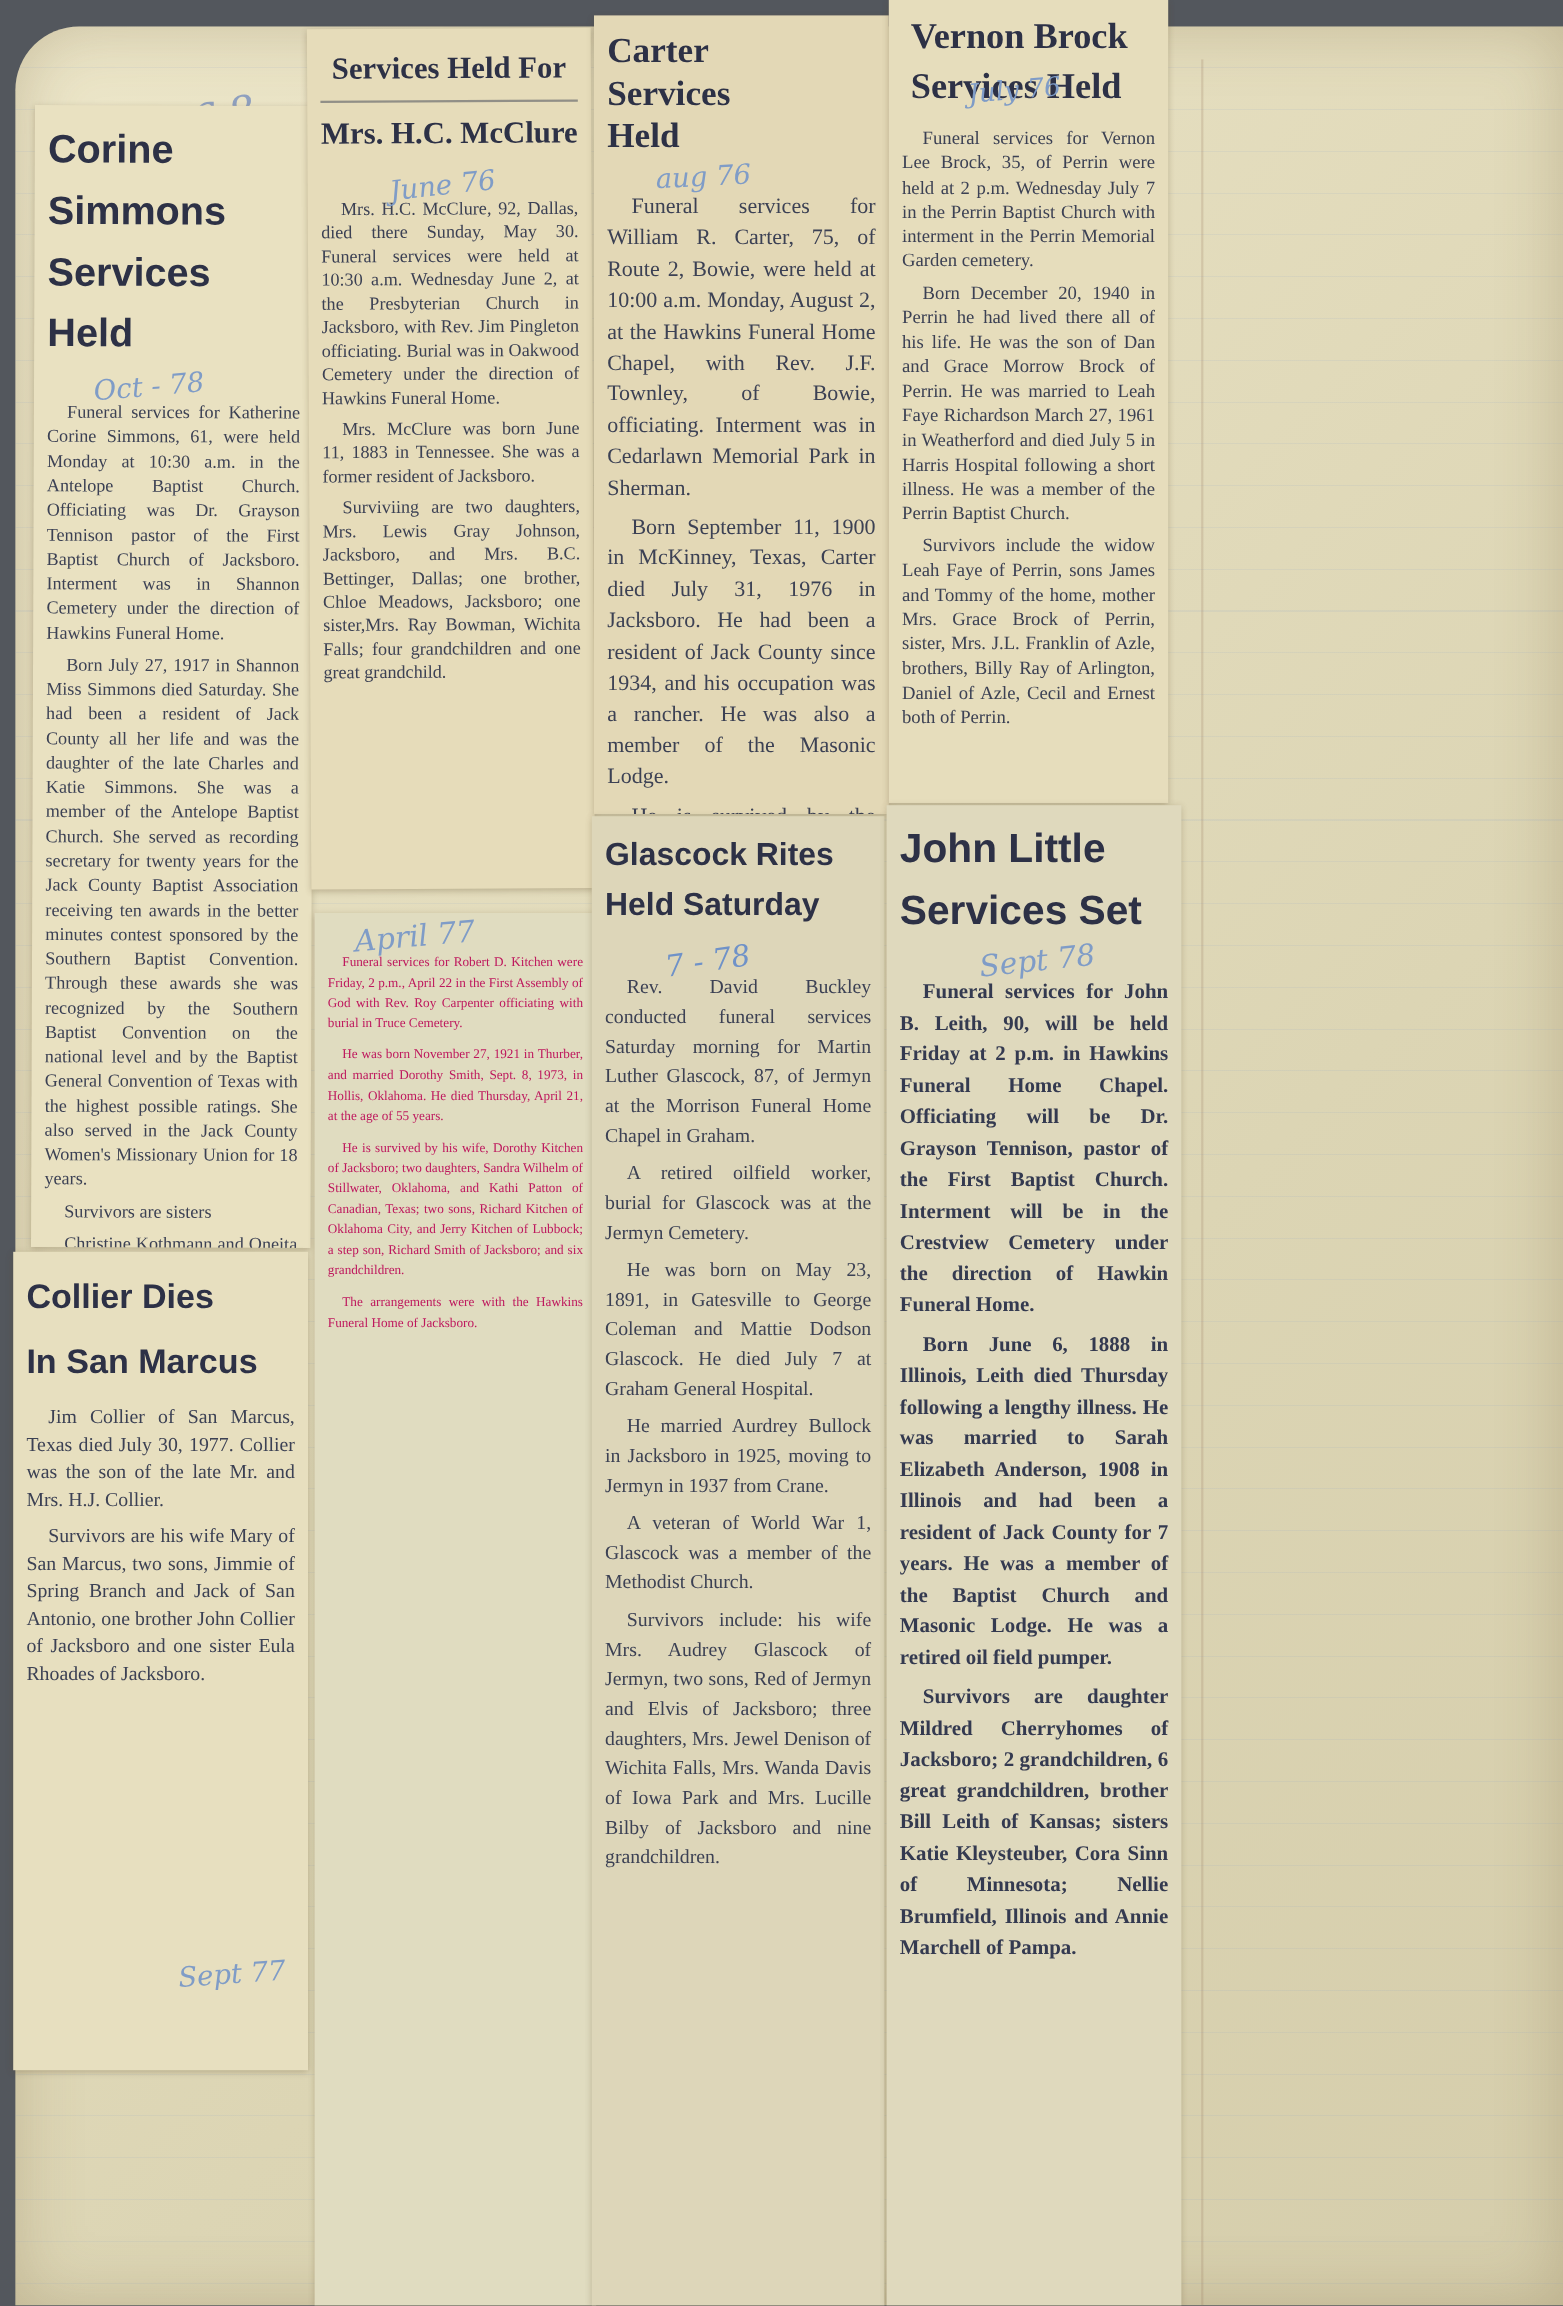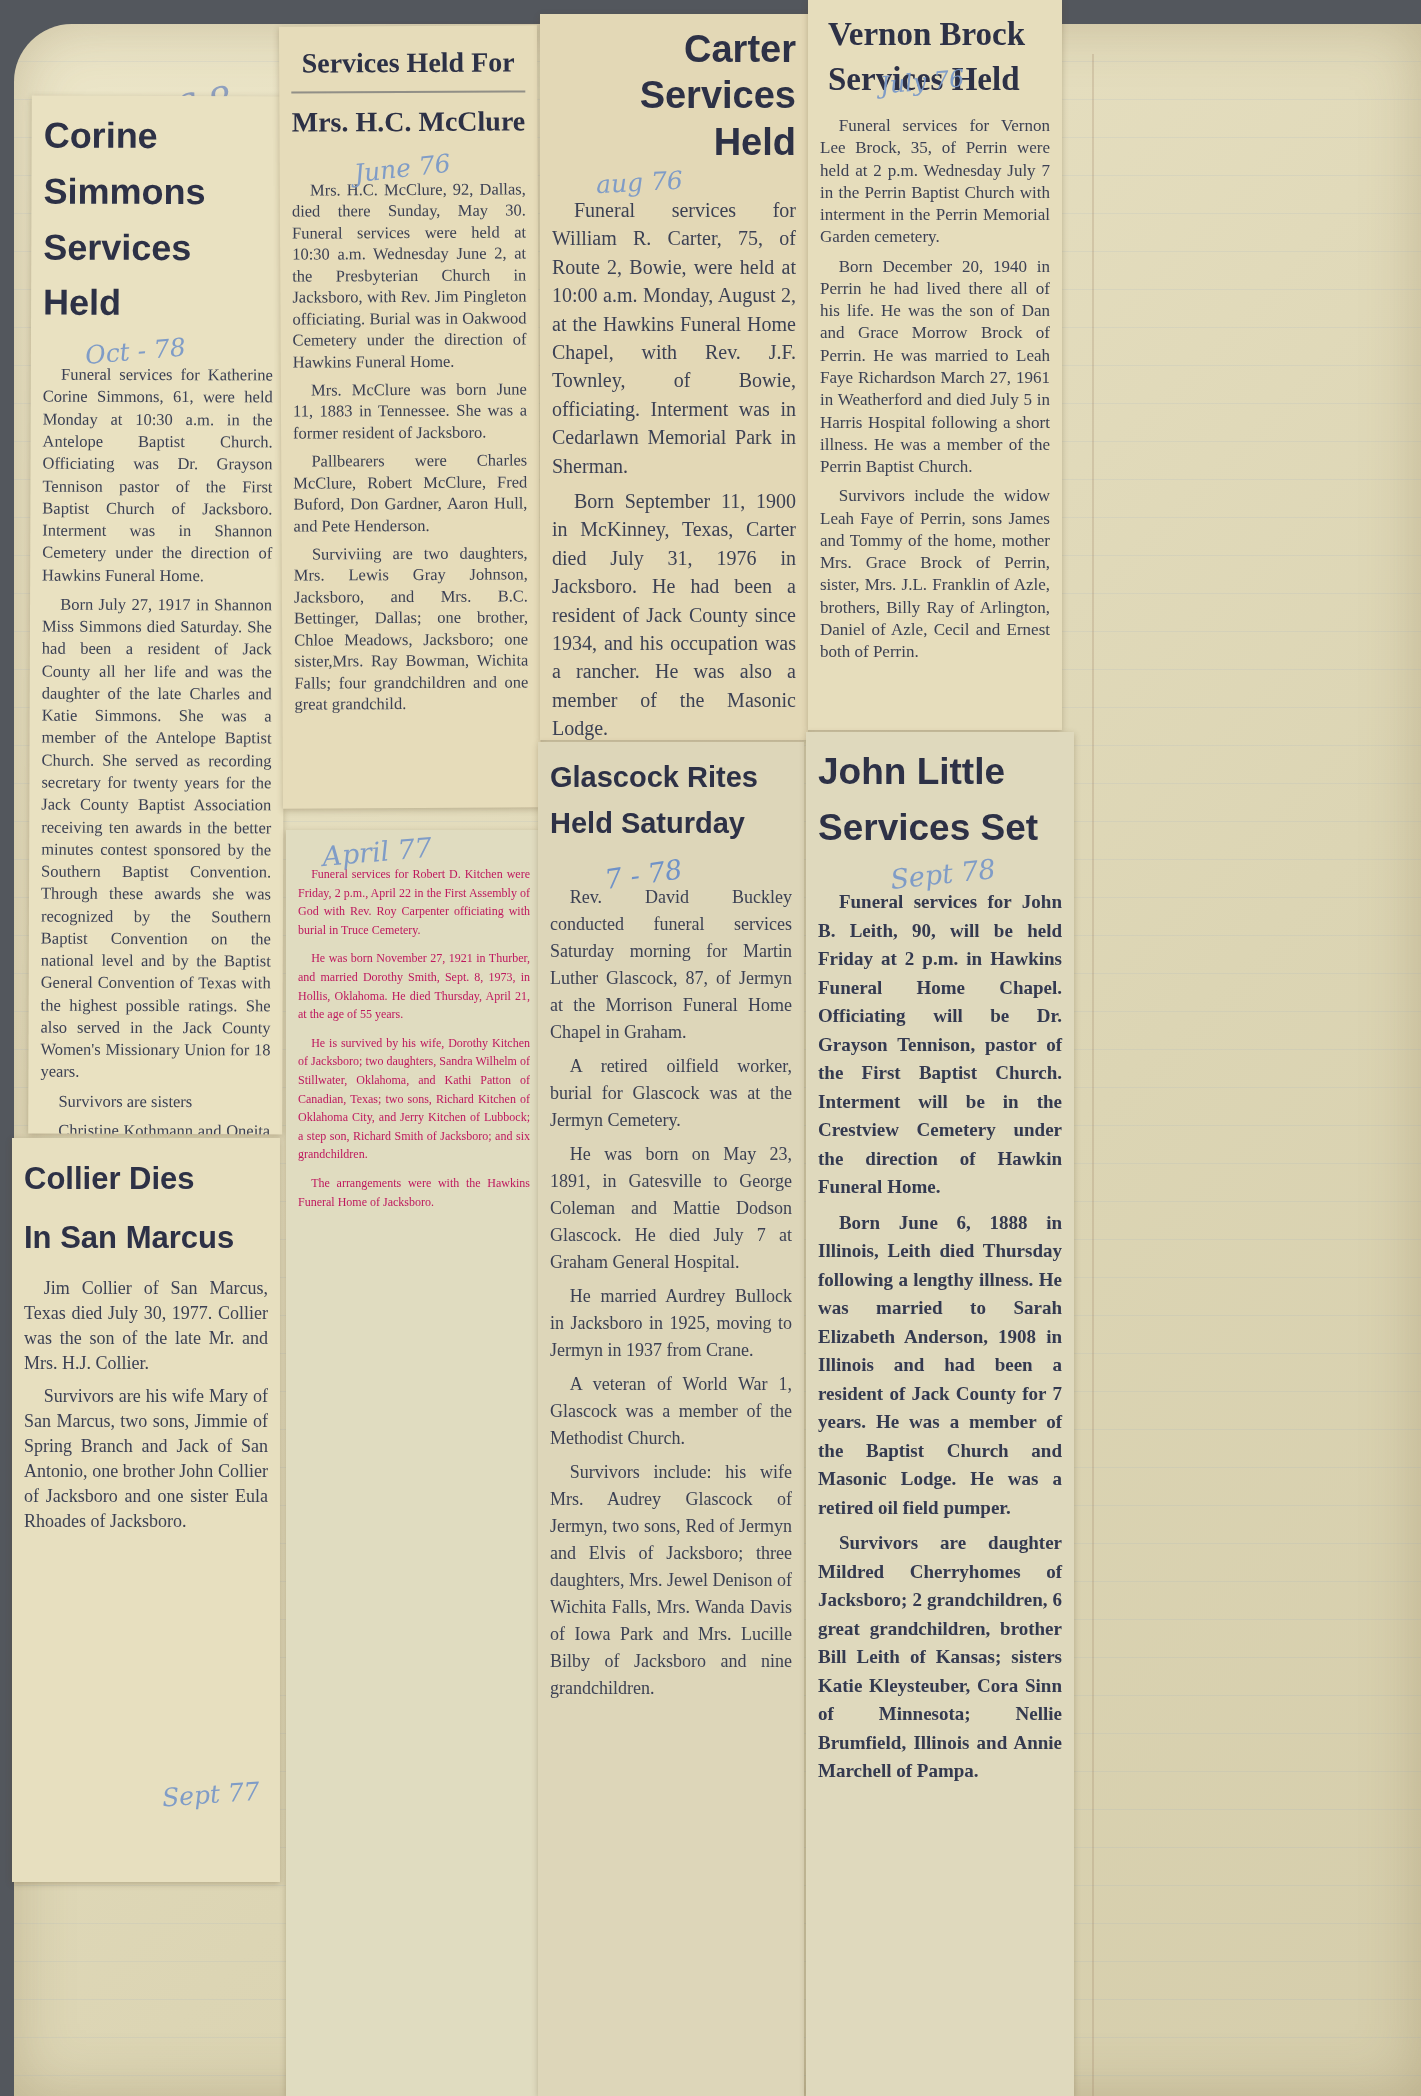--- a/index.html
+++ b/index.html
@@ -57,21 +57,21 @@
 
   
   .kitchen{left:286px;top:830px;width:256px;height:1266px;background:#e0dcc0;}
   .kitchen .headline{font-size:30px;line-height:2.0;text-align:center;letter-spacing:1px;}
   .kitchen .annotation{margin:-10px 0 2px 24px;font-size:27px;transform:rotate(-5deg);}
   .kitchen .body{font-size:12px;line-height:1.55;color:#be185d;font-family:Liberation Serif, serif;}
   .kitchen .body p{margin-bottom:10px;}
 
   
   .carter{left:540px;top:14px;width:268px;height:726px;background:#e3d8b6;}
-  .carter .headline{font-family:Liberation Sans, sans-serif;font-size:38px;line-height:1.22;text-align:right;}
+  .carter .headline{font-family:Liberation Serif, serif;font-size:32px;line-height:1.22;}
   .carter .annotation{margin:-8px 0 2px 44px;font-size:25px;transform:rotate(-3deg);}
   .carter .body{font-size:20px;line-height:1.42;}
 
   
   .glascock{left:538px;top:742px;width:266px;height:1354px;background:#ddd6b9;}
   .glascock .headline{font-size:29px;line-height:1.6;}
   .glascock .annotation{margin:-4px 0 2px 54px;font-size:27px;transform:rotate(-8deg);color:#6f92c8;}
   .glascock .body{font-size:18px;line-height:1.5;}
 
   
@@ -122,21 +122,20 @@
 
 <article class="clipping mcclure">
   <h2 class="headline">
       <span class="headline-line">Services Held For</span>
       <span class="headline-line">Mrs. H.C. McClure</span>
     </h2>
   <div class="annotation">June 76</div>
   <div class="body">
       <p>Mrs. H.C. McClure, 92, Dallas, died there Sunday, May 30. Funeral services were held at 10:30 a.m. Wednesday June 2, at the Presbyterian Church in Jacksboro, with Rev. Jim Pingleton officiating. Burial was in Oakwood Cemetery under the direction of Hawkins Funeral Home.</p>
       <p>Mrs. McClure was born June 11, 1883 in Tennessee. She was a former resident of Jacksboro.</p>
-      <p>Pallbearers were Charles McClure, Robert McClure, Fred Buford, Don Gardner, Aaron Hull, and Pete Henderson.</p>
       <p>Surviviing are two daughters, Mrs. Lewis Gray Johnson, Jacksboro, and Mrs. B.C. Bettinger, Dallas; one brother, Chloe Meadows, Jacksboro; one sister,Mrs. Ray Bowman, Wichita Falls; four grandchildren and one great grandchild.</p>
     </div>
 </article>
 
 <article class="clipping kitchen">
   <div class="annotation">April 77</div>
   <div class="body">
       <p>Funeral services for Robert D. Kitchen were Friday, 2 p.m., April 22 in the First Assembly of God with Rev. Roy Carpenter officiating with burial in Truce Cemetery.</p>
       <p>He was born November 27, 1921 in Thurber, and married Dorothy Smith, Sept. 8, 1973, in Hollis, Oklahoma. He died Thursday, April 21, at the age of 55 years.</p>
       <p>He is survived by his wife, Dorothy Kitchen of Jacksboro; two daughters, Sandra Wilhelm of Stillwater, Oklahoma, and Kathi Patton of Canadian, Texas; two sons, Richard Kitchen of Oklahoma City, and Jerry Kitchen of Lubbock; a step son, Richard Smith of Jacksboro; and six grandchildren.</p>

